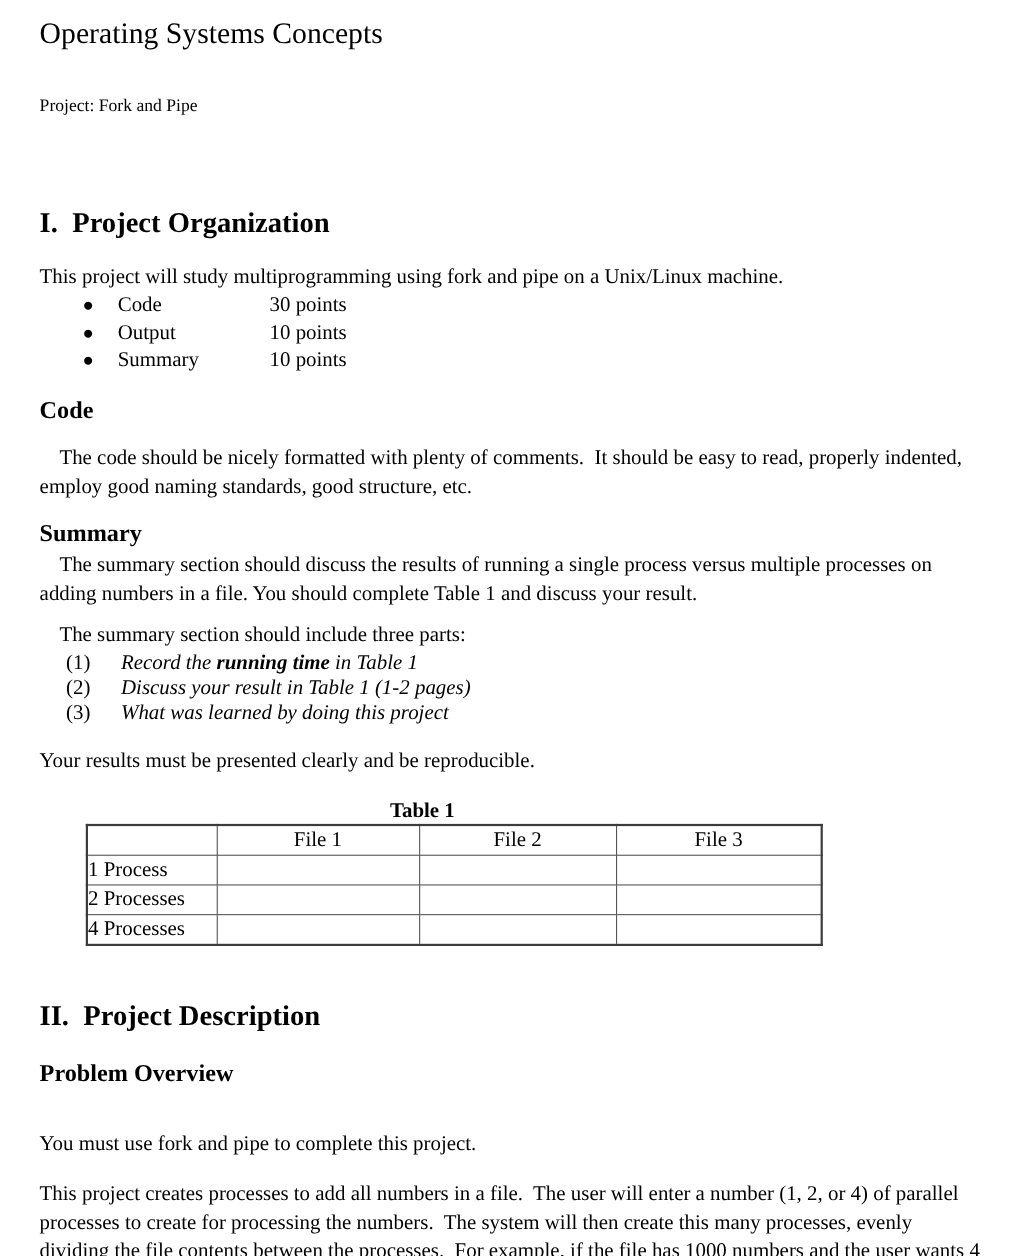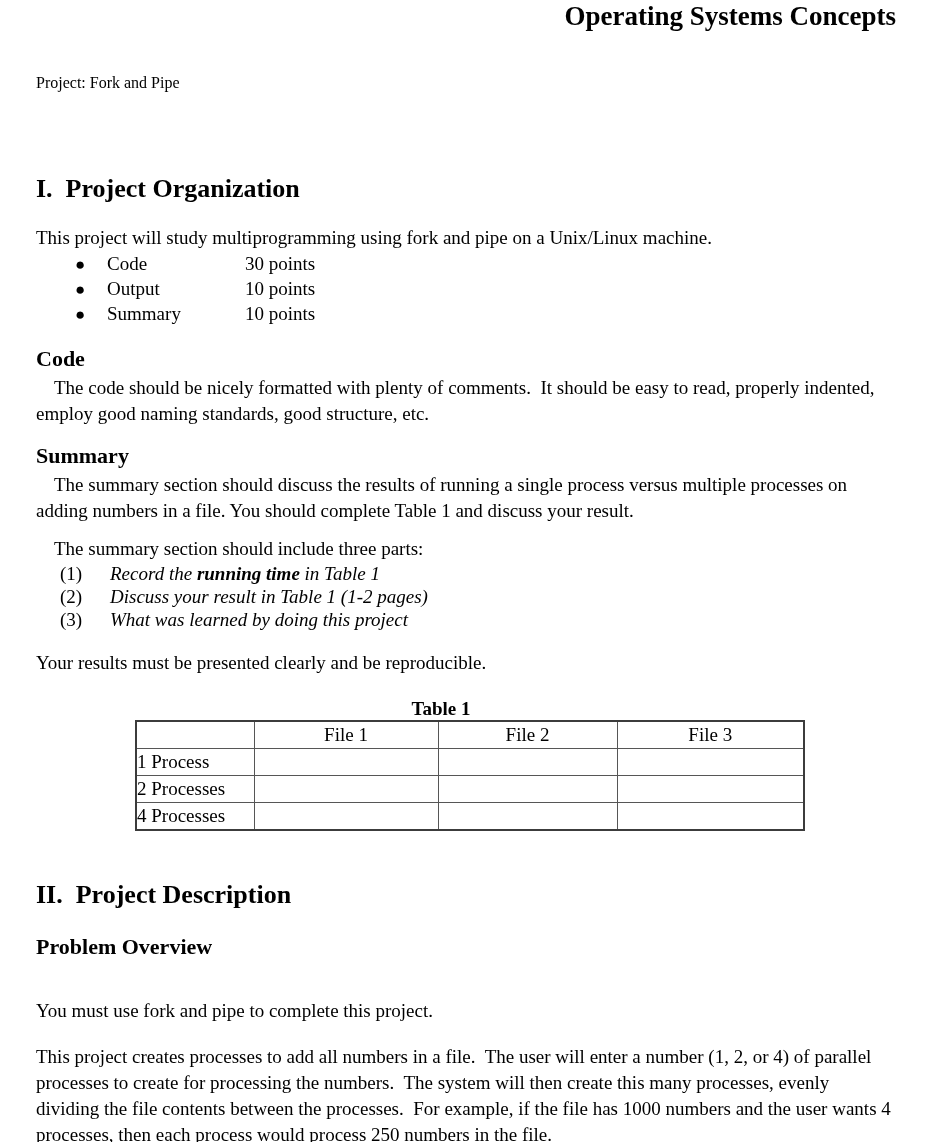--- a/index.html
+++ b/index.html
@@ -8,24 +8,25 @@
     width: 926px;
     height: 1142px;
     box-sizing: border-box;
     padding: 0 30px 0 36px;
     background: #ffffff;
     color: #000000;
     font-family: "Liberation Serif", "DejaVu Serif", serif;
     overflow: hidden;
   }
   .doc-title {
+    margin-top: 14px;
     font-size: 27px;
     line-height: 33px;
-    font-weight: bold;
-    text-align: right;
+    font-weight: normal;
+    text-align: left;
     white-space: pre-wrap;
   }
   .subtitle {
     margin-top: 37px;
     font-size: 16px;
     line-height: 26px;
     font-weight: normal;
     white-space: pre-wrap;
   }
   .h-section {
@@ -42,21 +43,21 @@
     font-weight: bold;
     white-space: pre-wrap;
   }
   .para {
     font-size: 19px;
     line-height: 26px;
     white-space: pre-wrap;
   }
   .intro-para { margin-top: 20px; }
   .indent-first { text-indent: 18px; }
-  .code-para { margin-top: 3px; }
+  .code-para { margin-top: 18px; }
   .h-code { margin-top: 19px; }
   .h-summary { margin-top: 15px; }
   .summary-para { margin-top: 3px; }
   .parts-intro { margin-top: 12px; margin-left: 18px; }
   .note-para { margin-top: 19px; }
   .p1 { margin-top: 38px; }
   .p2 { margin-top: 20px; }
   .overview-h { margin-top: 22px; }
 
   .grading-list { margin: 0; }
@@ -77,21 +78,21 @@
     align-items: baseline;
     height: 23px;
     font-size: 19px;
     line-height: 23px;
     margin-left: 24px;
   }
   .part-num { width: 50px; }
   .part-text { white-space: pre-wrap; font-style: italic; }
   .bold { font-weight: bold; }
 
-  .table-wrap { margin-left: 99px; width: 612px; }
+  .table-wrap { margin-left: 42px; width: 612px; }
   .table-caption {
     margin-top: 23px;
     font-size: 19px;
     line-height: 20px;
     font-weight: bold;
     text-align: center;
   }
   table.t1 {
     margin-top: 1px;
     border-collapse: collapse;

